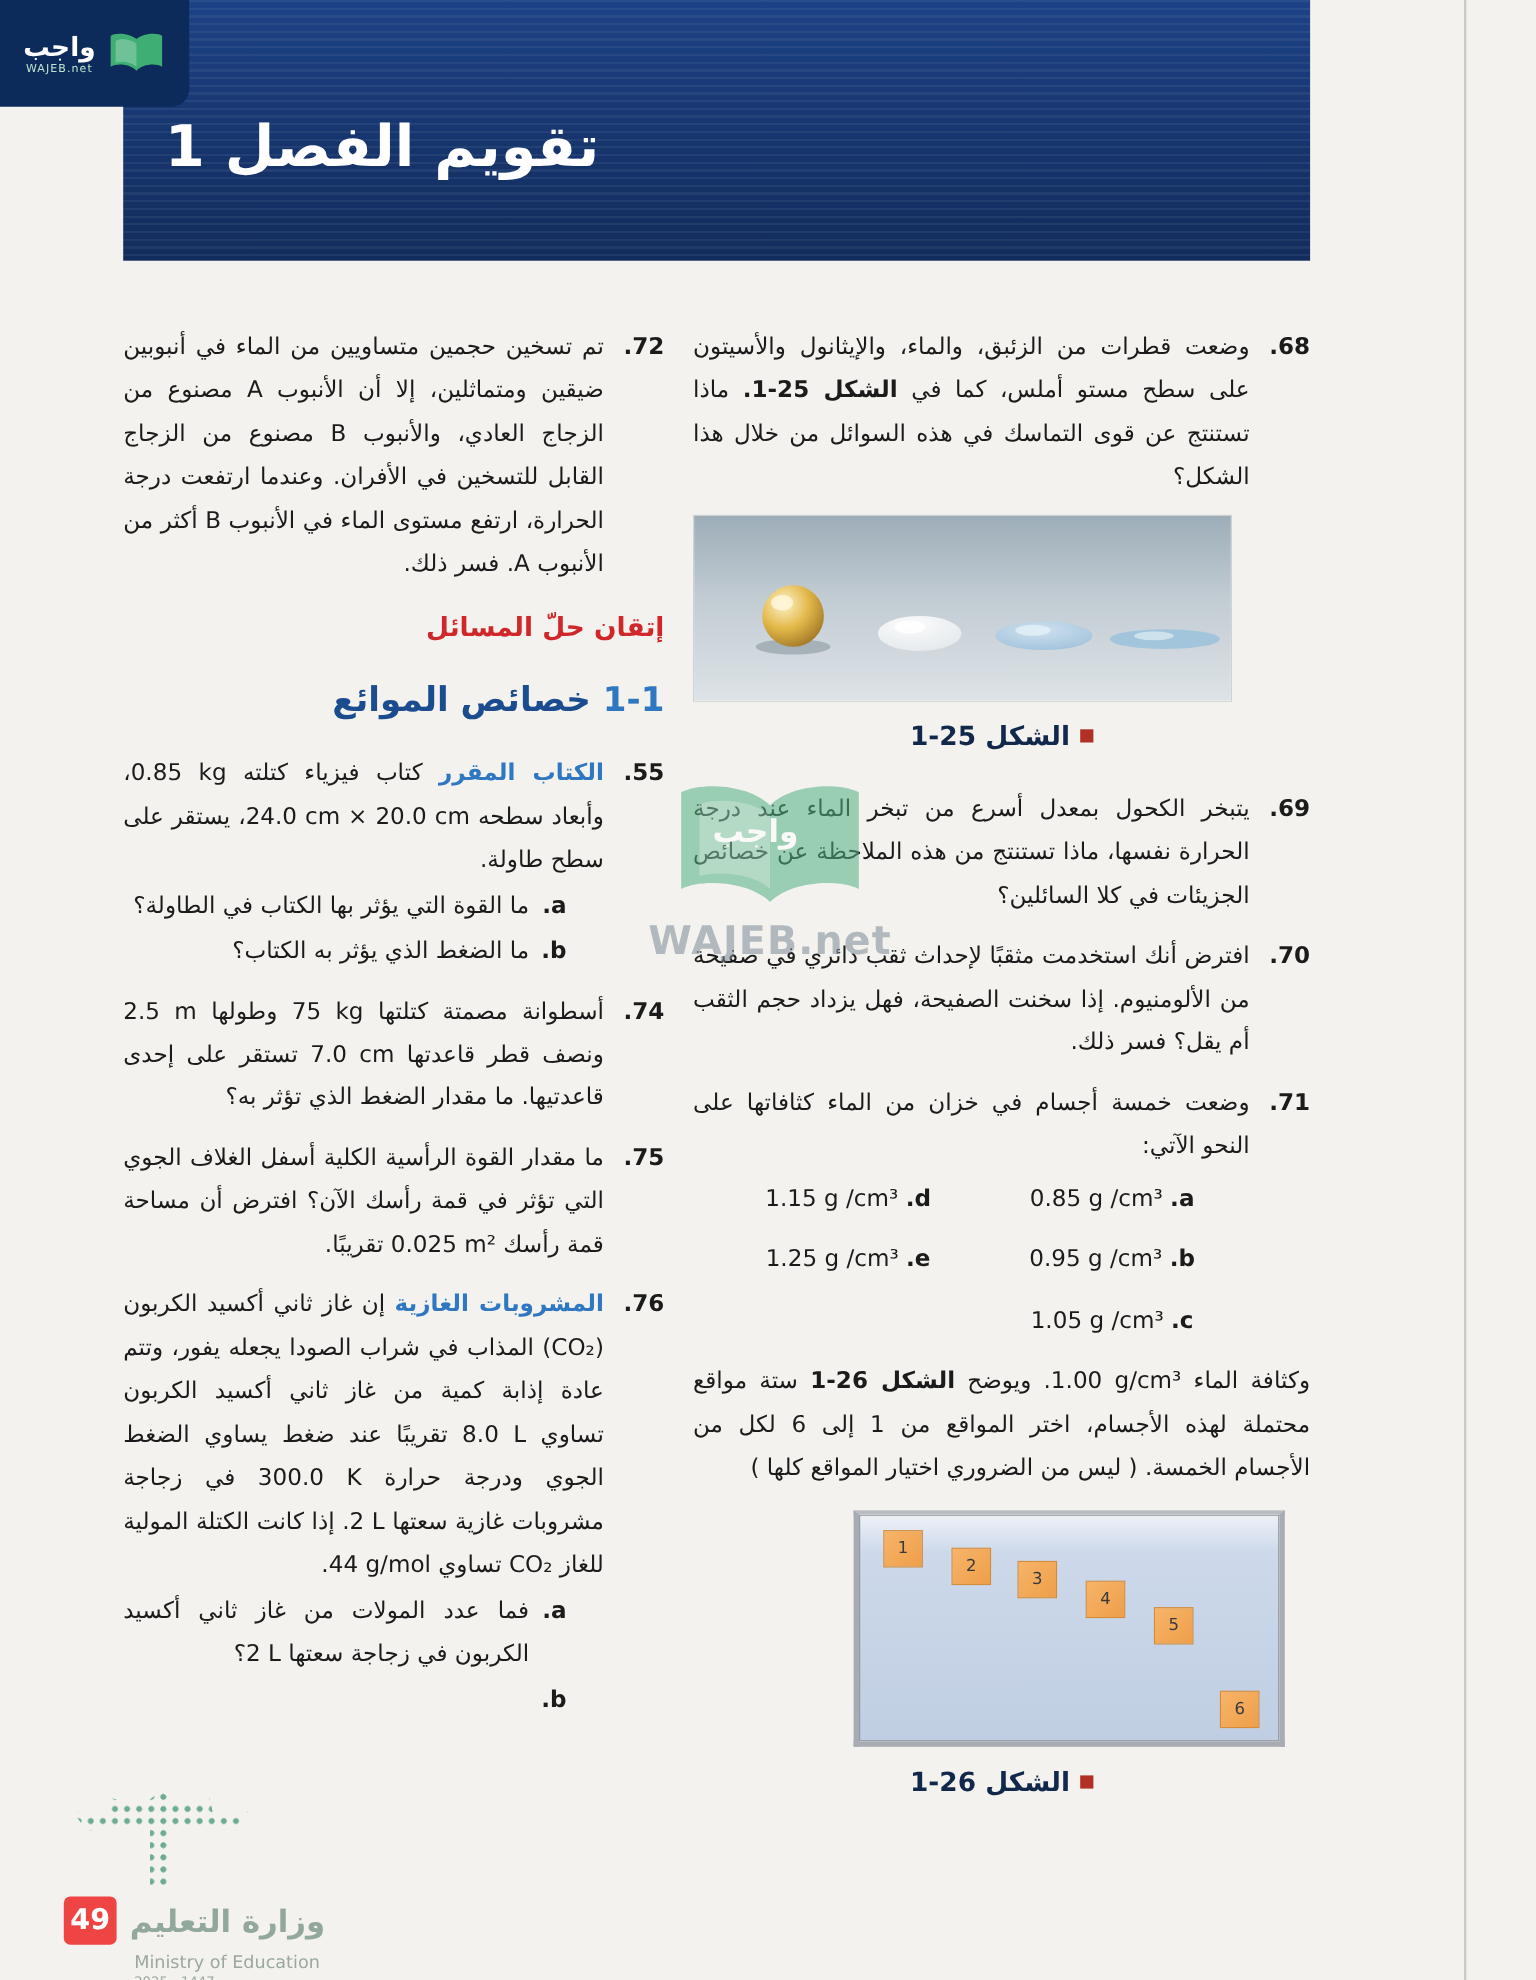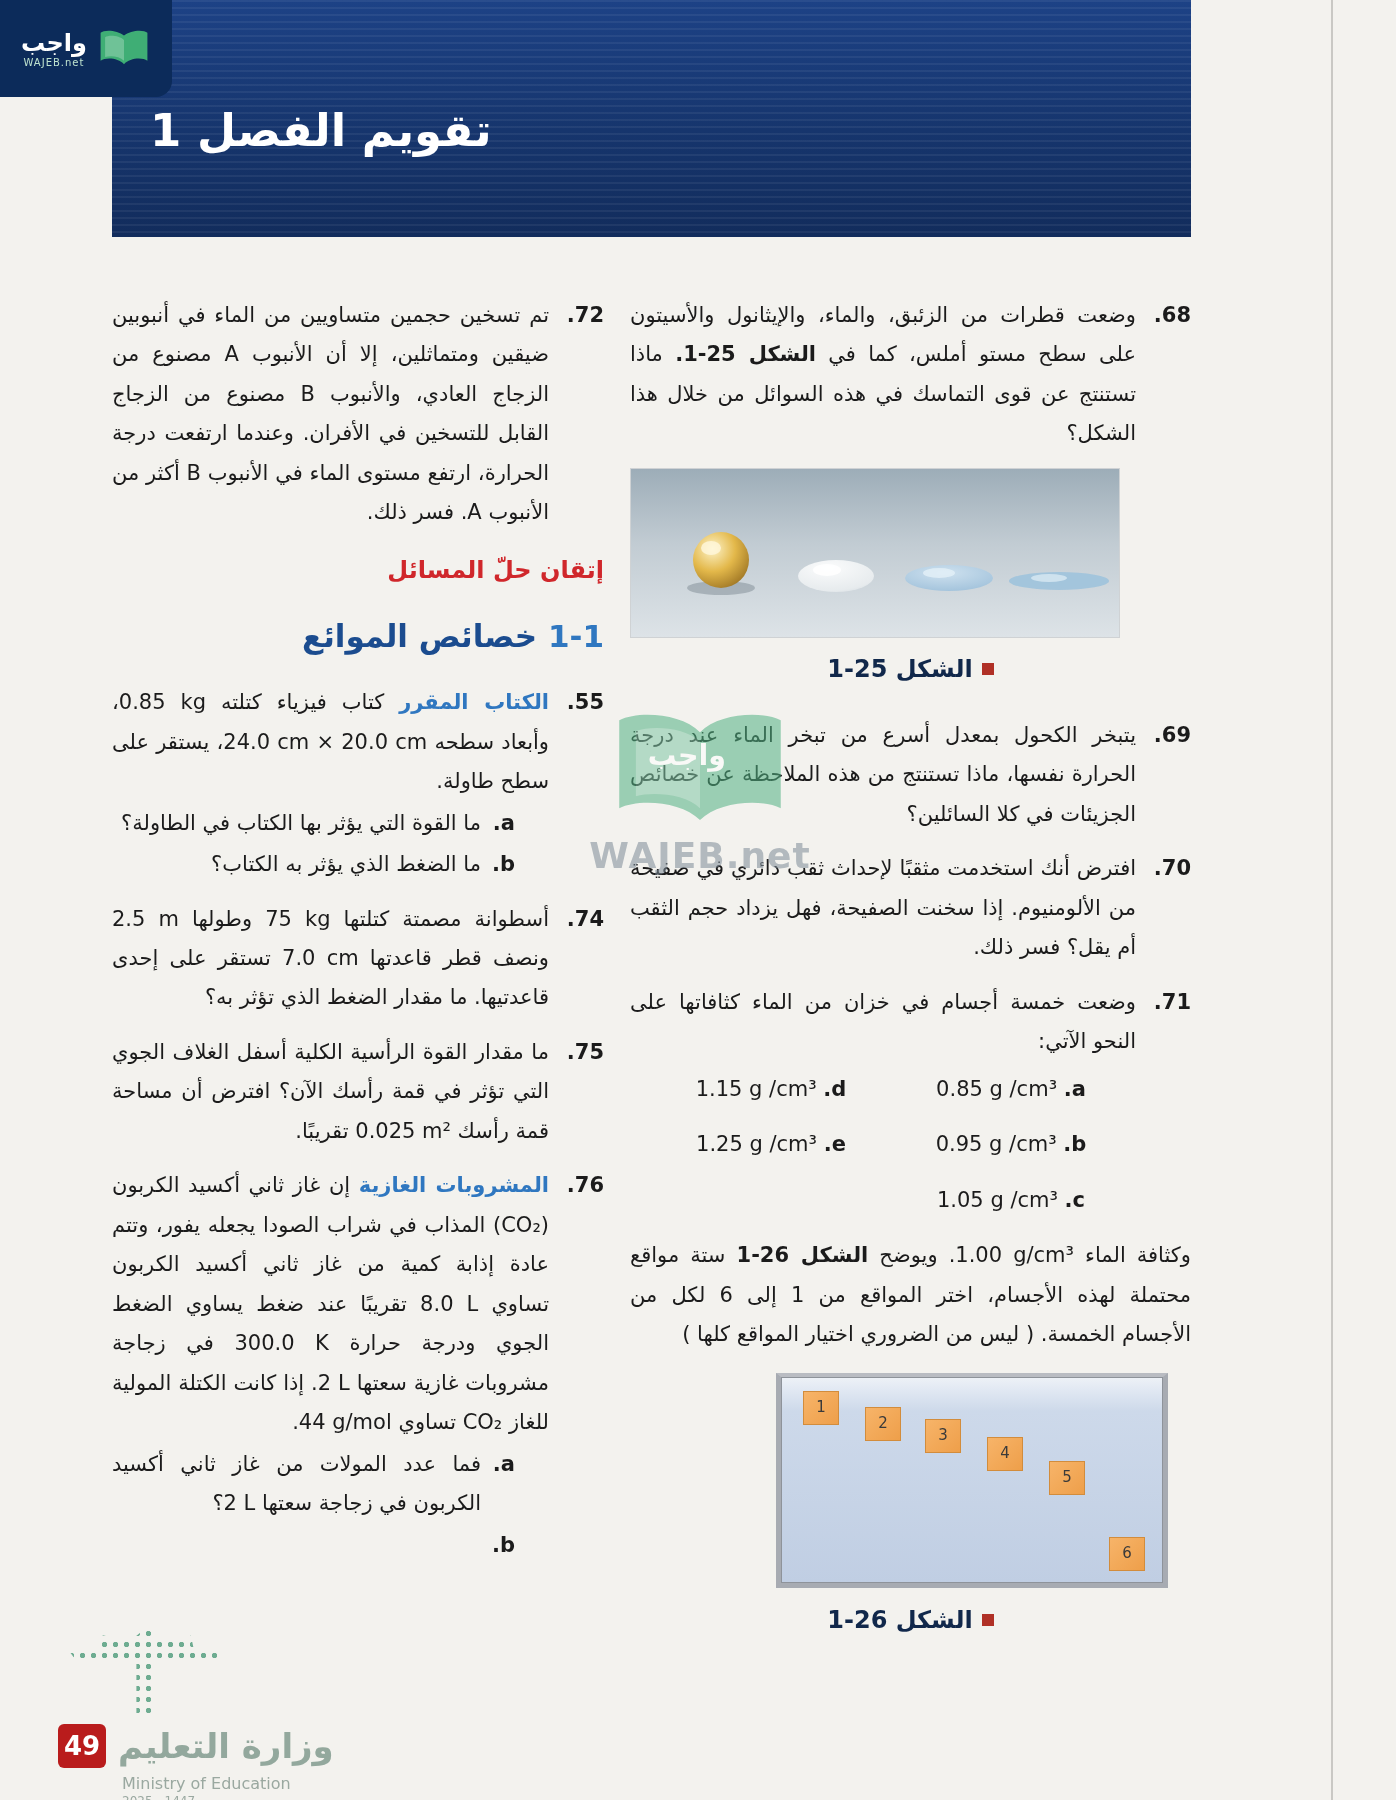--- a/index.html
+++ b/index.html
@@ -8,21 +8,21 @@
 
   
   .header {
     position:absolute; left:112px; top:0; width:1079px; height:237px;
     background-image:
       repeating-linear-gradient(180deg, rgba(255,255,255,.06) 0 2px, rgba(0,0,0,0) 2px 7px),
       linear-gradient(180deg, #1d4286 0%, #16356d 55%, #122c5c 100%);
   }
   .header h1 {
     position:absolute; left:38px; top:104px; direction:rtl;
-    color:#ffffff; font-size:45px; font-weight:bold; letter-spacing:0.5px;
+    color:#ffffff; font-size:52px; font-weight:bold; letter-spacing:0.5px;
   }
 
   
   .wajeb-badge {
     position:absolute; left:0; top:0; width:172px; height:97px;
     background:#0c2b5a; border-radius:0 0 16px 0;
     display:flex; align-items:center; justify-content:center; gap:10px; padding:6px;
   }
   .wajeb-text { text-align:center; }
   .wajeb-ar { color:#fff; font-weight:bold; font-size:24px; direction:rtl; }
@@ -84,22 +84,22 @@
   .wm-net { font-size:36px; font-weight:bold; color:#7d8b97; margin-top:-6px; letter-spacing:1px; }
 
   
   .footer { position:absolute; left:58px; top:1628px; width:280px; }
   .palm { width:160px; height:86px; margin-left:8px;
     background-image:radial-gradient(circle, #57a081 2.4px, transparent 3px);
     background-size:11px 11px; opacity:.85;
     clip-path:polygon(50% 0, 60% 15%, 78% 8%, 80% 26%, 100% 22%, 92% 42%, 70% 40%, 56% 38%, 56% 100%, 44% 100%, 44% 38%, 30% 40%, 8% 42%, 0 22%, 20% 26%, 22% 8%, 40% 15%);
   }
   .frow { display:flex; align-items:center; gap:12px; margin-top:10px; }
-  .pagebox { width:48px; height:44px; background:#b91c1c; border-radius:6px; color:#fff; font-weight:bold; font-size:26px; display:flex; align-items:center; justify-content:center; }
-  .mar { color:#93a89d; font-weight:bold; font-size:34px; direction:rtl; }
+  .pagebox { width:48px; height:44px; background:#ef4444; border-radius:6px; color:#fff; font-weight:bold; font-size:26px; display:flex; align-items:center; justify-content:center; }
+  .mar { color:#93a89d; font-weight:bold; font-size:28px; direction:rtl; }
   .men { color:#9aa8a0; font-size:16px; margin:6px 0 0 64px; }
   .yrs { color:#9aa8a0; font-size:12px; margin:1px 0 0 64px; }
 </style>
 </head>
 <body>
 
 <div class="page">
 
   <div class="edge-line"></div>
 

